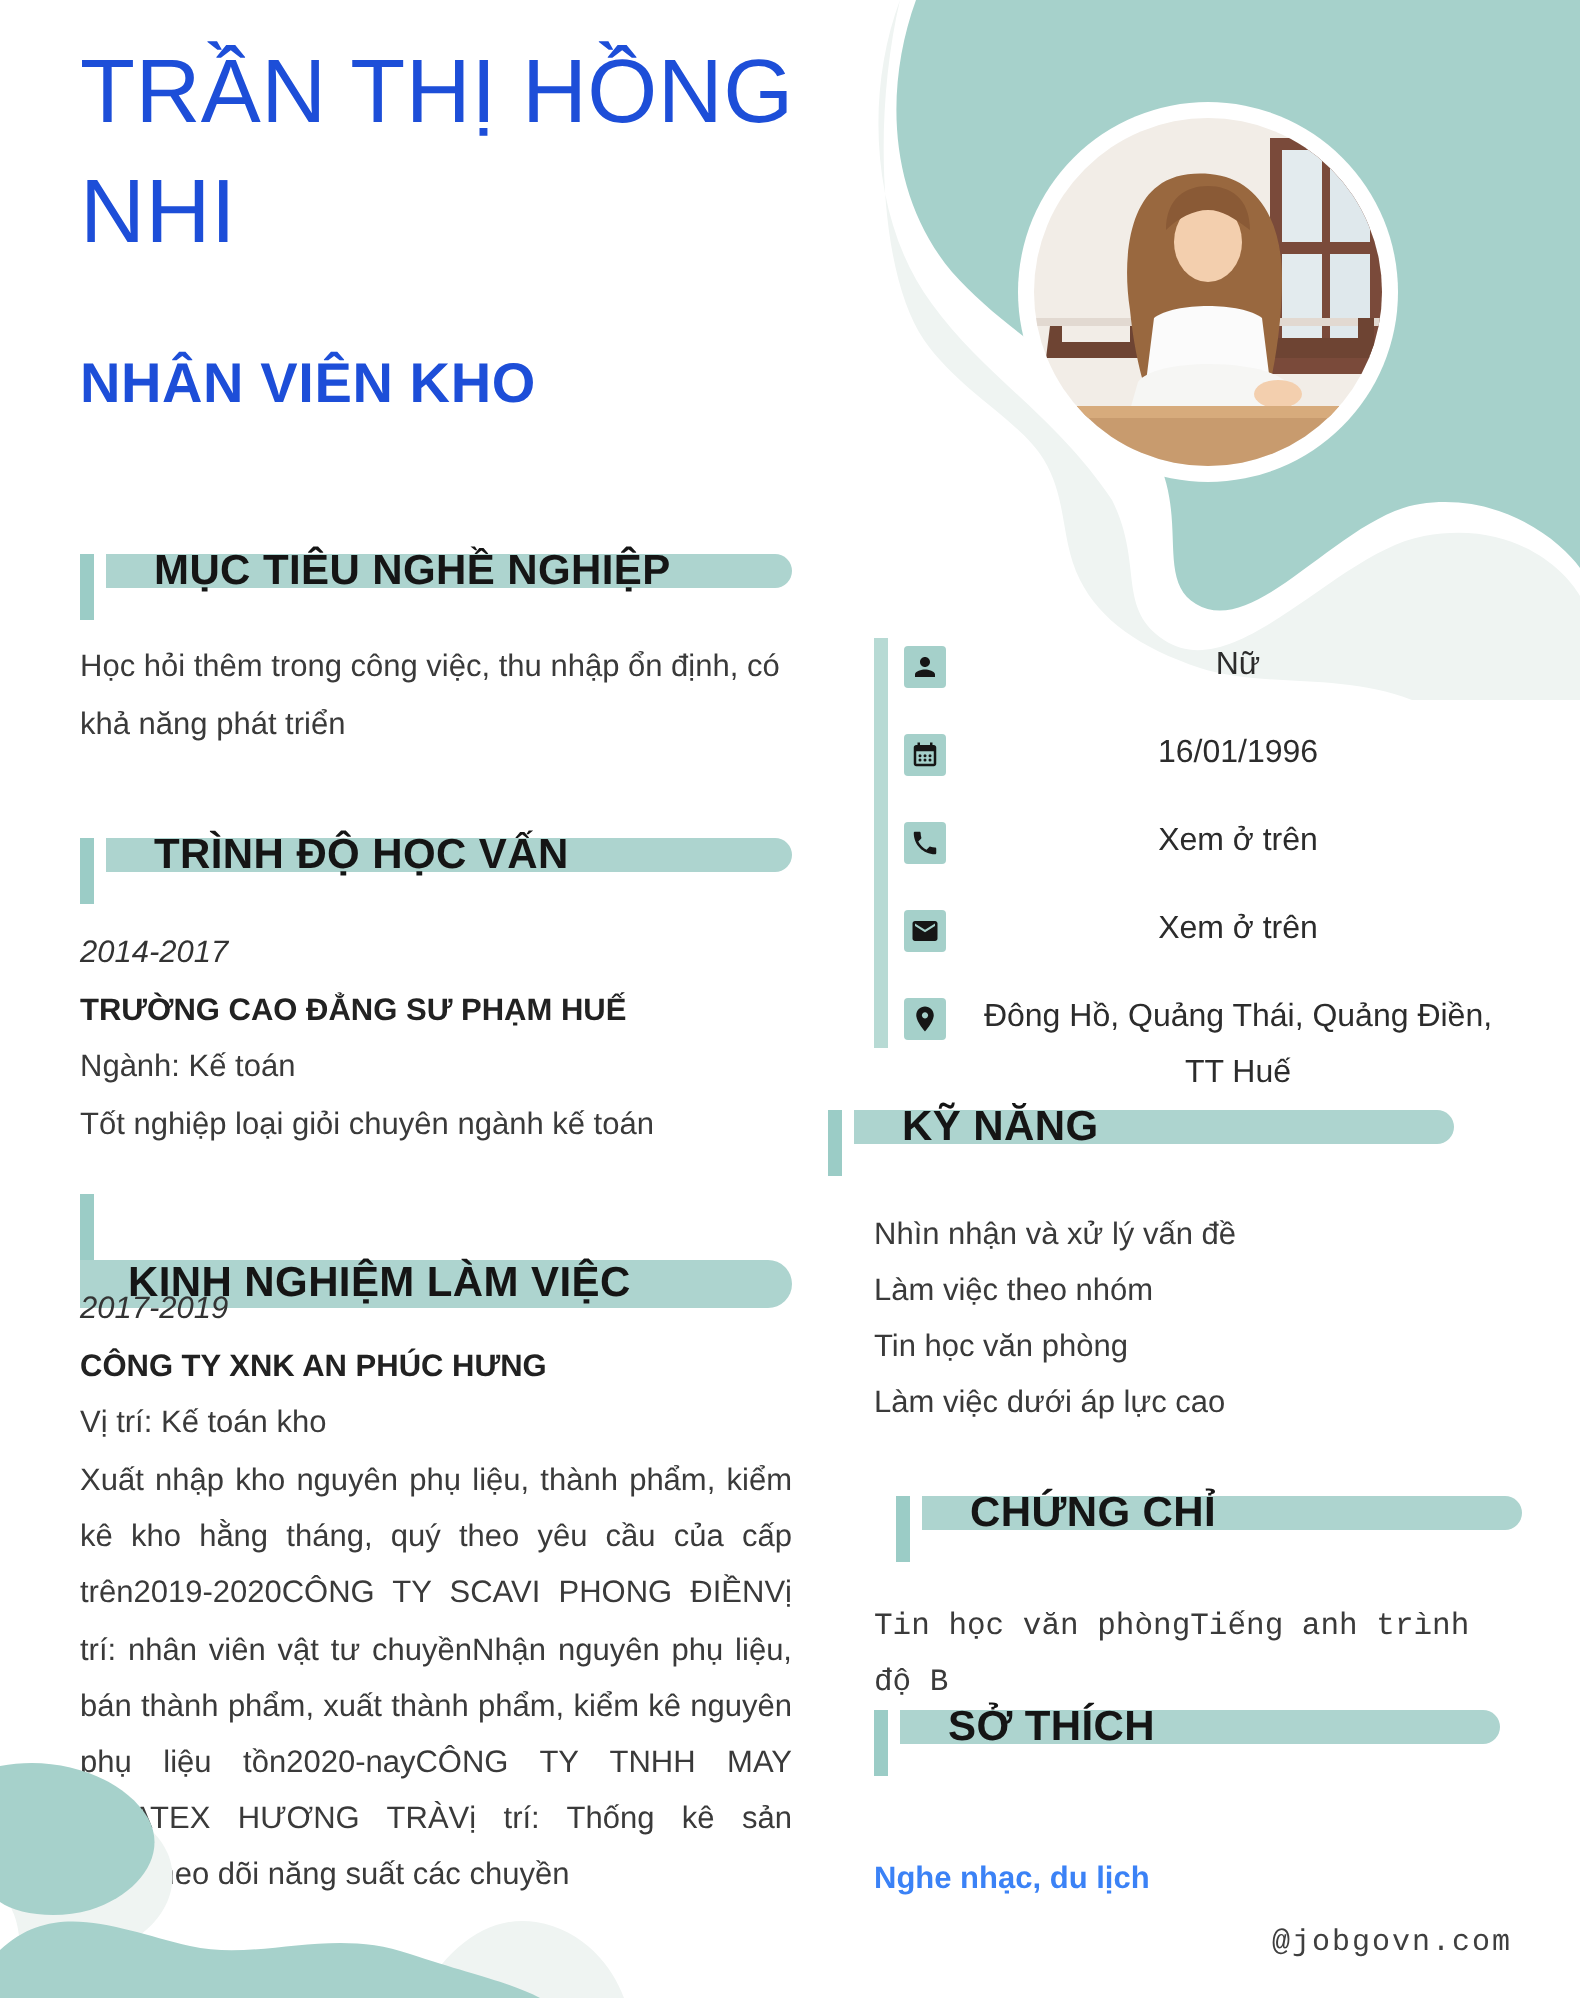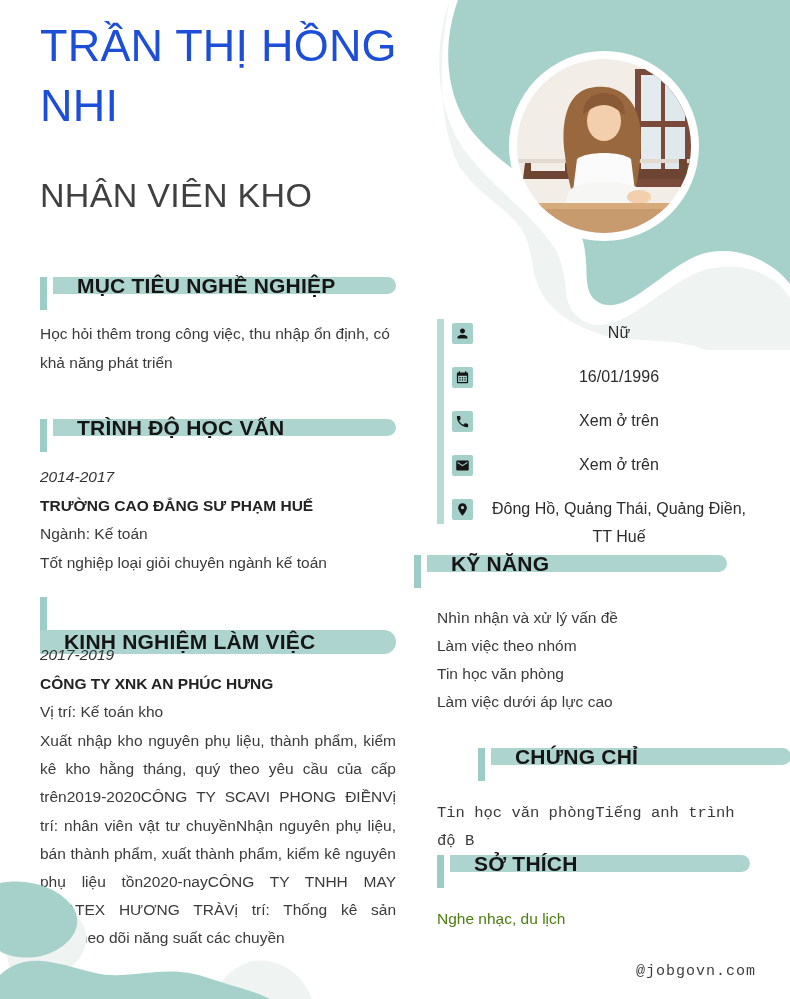--- a/index.html
+++ b/index.html
@@ -13,21 +13,21 @@
   .page{position:absolute;inset:0;width:790px;height:999px;background:#fff;}
 
   
   .name{
     position:absolute;left:40px;top:16px;width:445px;
     font-size:45px;font-weight:400;line-height:60px;color:#1d4ed8;
     letter-spacing:0.2px;
   }
   .job-title{
     position:absolute;left:40px;top:176px;
-    font-size:34px;font-weight:400;color:#404040;letter-spacing:0.3px;
+    font-size:28px;font-weight:700;color:#1d4ed8;letter-spacing:0.3px;
   }
 
   
   .deco-top-right{position:absolute;right:0;top:0;width:360px;height:350px;}
   .deco-bottom-left{position:absolute;left:0;top:879px;width:330px;height:120px;}
   .photo-ring{
     position:absolute;left:509px;top:51px;width:190px;height:190px;
     background:#ffffff;border-radius:50%;
   }
   .photo-ring svg{position:absolute;left:8px;top:8px;border-radius:50%;}
@@ -37,21 +37,21 @@
   .sec .bar{width:7px;height:33px;background:#9bccc6;margin-right:6px;flex:none;}
   .sec .pill{
     flex:1;background:#add4cf;border-radius:0 17px 17px 0;
     display:flex;align-items:center;padding-left:24px;
     font-size:21px;font-weight:700;color:#151515;letter-spacing:0.2px;
   }
   .sec-objective{left:40px;top:277px;width:356px;}
   .sec-education{left:40px;top:419px;width:356px;}
   .sec-experience{left:40px;top:597px;width:356px;flex-direction:column;}
   .sec-skills{left:414px;top:555px;width:313px;}
-  .sec-certificates{left:462px;top:748px;width:313px;padding-left:16px;}
+  .sec-certificates{left:432px;top:748px;width:313px;padding-left:16px;}
   .sec-hobbies{left:437px;top:855px;width:313px;}
 
   
   .body-text{font-size:15.5px;line-height:28.5px;color:#3a3a3a;}
   .objective-text{position:absolute;left:40px;top:320px;width:362px;}
   .edu-block{position:absolute;left:40px;top:463px;width:360px;}
   .exp-block{position:absolute;left:40px;top:641px;width:360px;}
   .line-italic{font-style:italic;color:#333;}
   .line-bold{font-weight:700;color:#222;}
   .exp-desc{
@@ -71,21 +71,21 @@
   }
   .info-icon svg{width:15px;height:15px;fill:#161616;}
   .info-value{
     margin-left:13px;font-size:16px;line-height:28px;color:#2c2c2c;
     width:292px;margin-top:-1px;
   }
 
   
   .skills-list{position:absolute;left:437px;top:604px;width:313px;font-size:15.5px;line-height:28px;color:#3a3a3a;}
   .cert-text{position:absolute;left:437px;top:799px;width:313px;font-size:15.5px;line-height:28px;color:#3a3a3a;font-family:Liberation Mono, monospace;}
-  .hobby-text{position:absolute;left:437px;top:905px;width:313px;font-size:15.5px;line-height:28px;color:#4d7c0f;}
+  .hobby-text{position:absolute;left:437px;top:926px;width:313px;font-size:15.5px;line-height:28px;color:#3b82f6;font-weight:bold;}
 
   .watermark{
     position:absolute;right:34px;top:963px;
     font-family:"Liberation Mono","DejaVu Sans Mono",monospace;
     font-size:15px;color:#3f3f3f;letter-spacing:1px;padding-left:44px;
   }
 </style>
 </head>
 <body>
 

